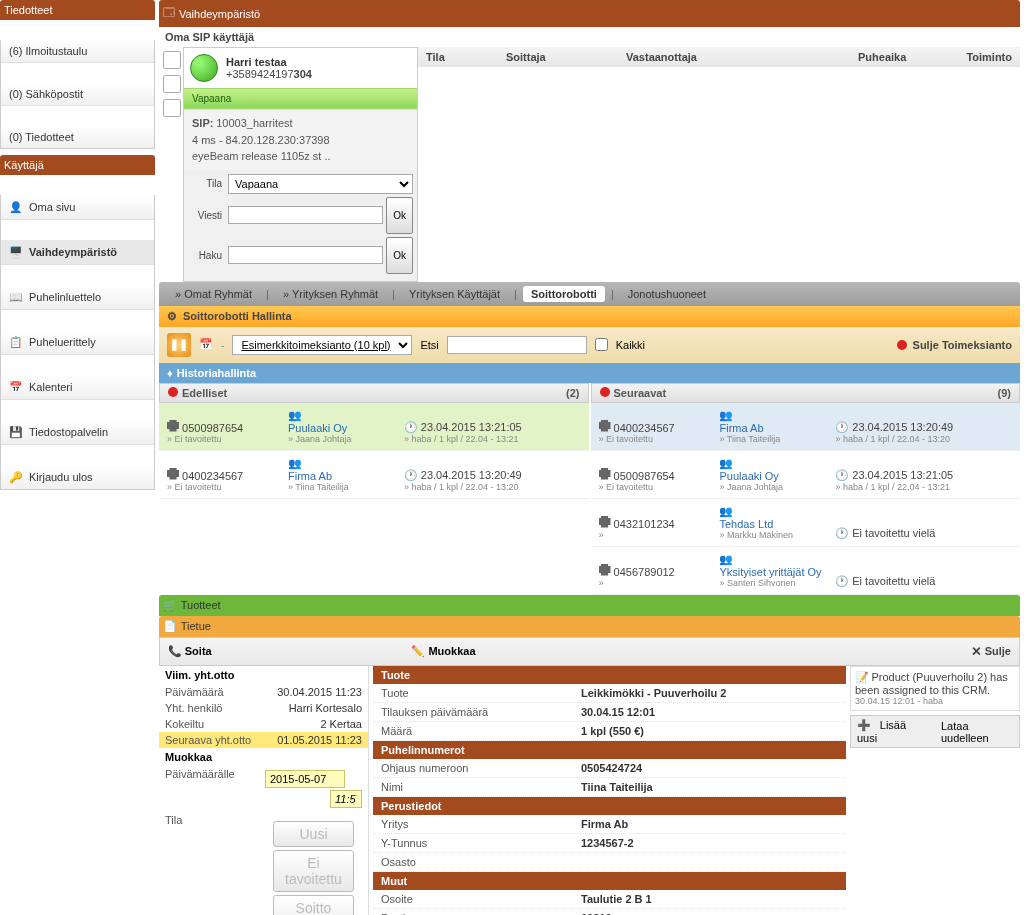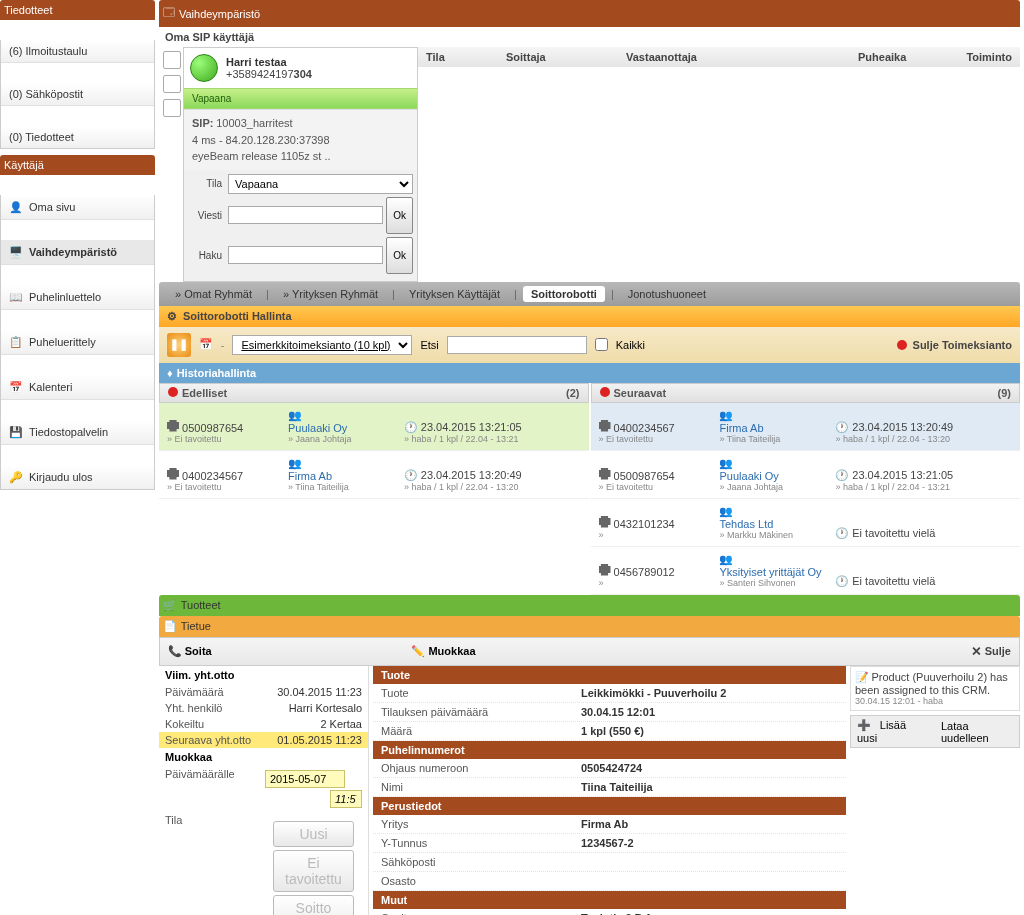--- a/index.html
+++ b/index.html
@@ -353,24 +353,20 @@
         <div class="sub-hdr">Perustiedot</div>
         <div class="row2">
             <span class="k">Yritys</span>
             <span class="v">Firma Ab</span>
           </div>
         <div class="row2">
             <span class="k">Y-Tunnus</span>
             <span class="v">1234567-2</span>
           </div>
         <div class="row2">
-            <span class="k">Sähköposti</span>
-            <span class="v"></span>
-          </div>
-        <div class="row2">
             <span class="k">Osasto</span>
             <span class="v"></span>
           </div>
         <div class="sub-hdr">Muut</div>
         <div class="row2">
             <span class="k">Osoite</span>
             <span class="v">Taulutie 2 B 1</span>
           </div>
         <div class="row2">
             <span class="k">Postinumero</span>

